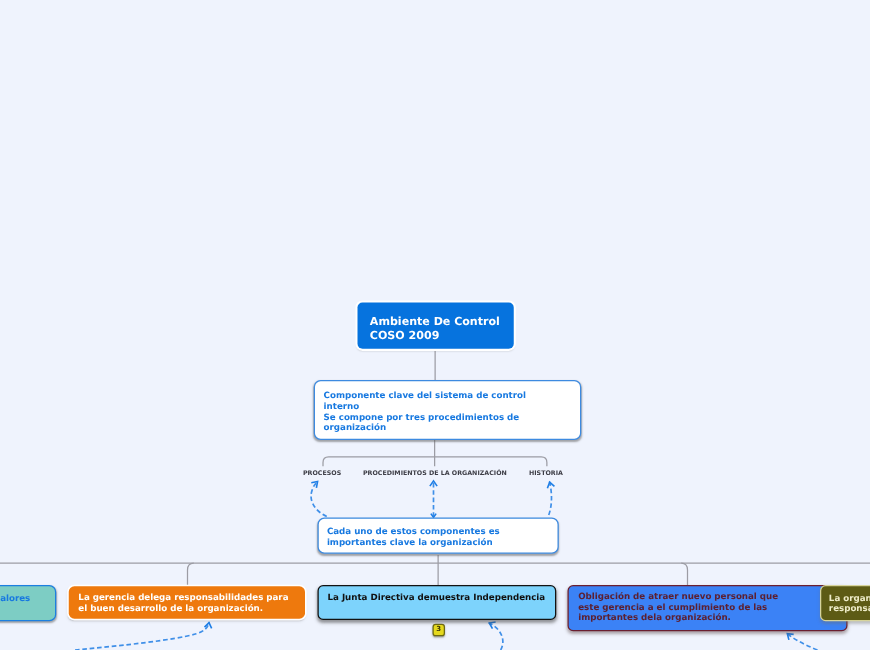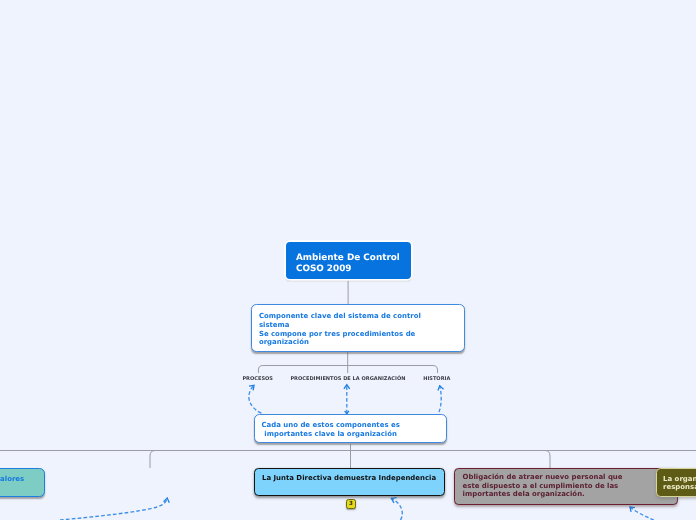--- a/index.html
+++ b/index.html
@@ -24,40 +24,40 @@
 
   
   #n-2{left:251px;top:304.3px;width:214px;height:47.4px;background:#ffffff;
        border:1.7px solid #3d8ae0;border-radius:5.5px;
        box-shadow:0 1.3px 1.5px rgba(95,95,95,.55);}
   #n-2 .txt{color:#1879e0;left:6.9px;top:7.1px;}
 
   
   #n-3{left:254px;top:414px;width:193px;height:29.4px;background:#ffffff;
        border:1.8px solid #3d8ae0;border-radius:5.5px;
-       box-shadow:0 1.3px 1.5px rgba(95,95,95,.55);text-align:center;}
+       box-shadow:0 1.3px 1.5px rgba(95,95,95,.55);}
   #n-3 .txt{color:#1879e0;left:6.5px;top:6.1px;}
 
   
   #n-teal{left:-12px;top:467.8px;width:57px;height:29.3px;background:#7dcdc4;
           border:1.9px solid #1c7fe0;border-radius:5.5px;
           box-shadow:0 1.3px 1.5px rgba(95,95,95,.55);}
   #n-teal .txt{color:#1879e0;left:6.6px;top:6.1px;}
 
   #n-orange{left:54.7px;top:468.8px;width:189px;height:26.6px;background:#ee790d;
           border-radius:4.5px;
           box-shadow:0 0 0 1.3px #ffffff, 0 1.6px 1.8px rgba(120,120,120,.5);}
   #n-orange .txt{color:#ffffff;left:8px;top:5.6px;}
 
   #n-yellow{left:254.2px;top:468.3px;width:190.8px;height:27.4px;background:#7dd3fc;
           border:1.9px solid #121212;border-radius:4.5px;
           box-shadow:0 1.8px 2.6px rgba(70,70,70,.55);}
   #n-yellow .txt{color:#111111;left:6.8px;top:4.3px;}
 
-  #n-pink{left:454px;top:468px;width:224px;height:37.1px;background:#a3a3a3;
+  #n-pink{left:454px;top:468px;width:224px;height:37.1px;background:#3b82f6;
           border:1.9px solid #6b1f30;border-radius:4.5px;
           box-shadow:0 1.8px 2.6px rgba(90,70,70,.45);}
   #n-pink .txt{color:#5c2032;left:7.6px;top:4.2px;}
 
   #n-olive{left:655.5px;top:468px;width:120px;height:28.5px;background:#5d5b15;
           border:1.7px solid #d7d49c;border-radius:4.5px;
           box-shadow:0 1.8px 2.6px rgba(110,110,110,.4);}
   #n-olive .txt{color:#eeecc8;left:6.6px;top:5.5px;}
 
   .clabel{position:absolute;font-size:5.05px;font-weight:bold;color:#3d3d46;
@@ -111,53 +111,59 @@
   <div class="node" id="n-root">
     <div class="txt">
       <div>Ambiente De Control</div>
       <div>COSO 2009</div>
     </div>
   </div>
 
   <div class="node" id="n-2">
     <div class="txt">
       <div>Componente clave del sistema de control</div>
-      <div>sistema</div>
+      <div>interno</div>
       <div>Se compone por tres procedimientos de</div>
       <div>organización</div>
     </div>
   </div>
 
   <div class="clabel" style="left:242.4px;top:376.2px;">PROCESOS</div>
   <div class="clabel" style="left:290.4px;top:376.2px;">PROCEDIMIENTOS DE LA ORGANIZACIÓN</div>
   <div class="clabel" style="left:423.2px;top:376.2px;">HISTORIA</div>
 
   <div class="node" id="n-3">
     <div class="txt">
       <div>Cada uno de estos componentes es</div>
       <div>importantes clave la organización</div>
     </div>
   </div>
 
   <div class="node" id="n-teal">
     <div class="txt">valores</div>
   </div>
 
+  <div class="node" id="n-orange">
+    <div class="txt">
+      <div>La gerencia delega responsabilidades para</div>
+      <div>el buen desarrollo de la organización.</div>
+    </div>
+  </div>
 
   <div class="node" id="n-yellow">
     <div class="txt">
       <div>La Junta Directiva demuestra Independencia</div>
     </div>
   </div>
   <div id="badge3">3</div>
 
   <div class="node" id="n-pink">
     <div class="txt">
       <div>Obligación de atraer nuevo personal que</div>
-      <div>este dispuesto a el cumplimiento de las</div>
+      <div>este gerencia a el cumplimiento de las</div>
       <div>importantes dela organización.</div>
     </div>
   </div>
 
   <div class="node" id="n-olive">
     <div class="txt">
       <div>La organ</div>
       <div>responsa</div>
     </div>
   </div>

